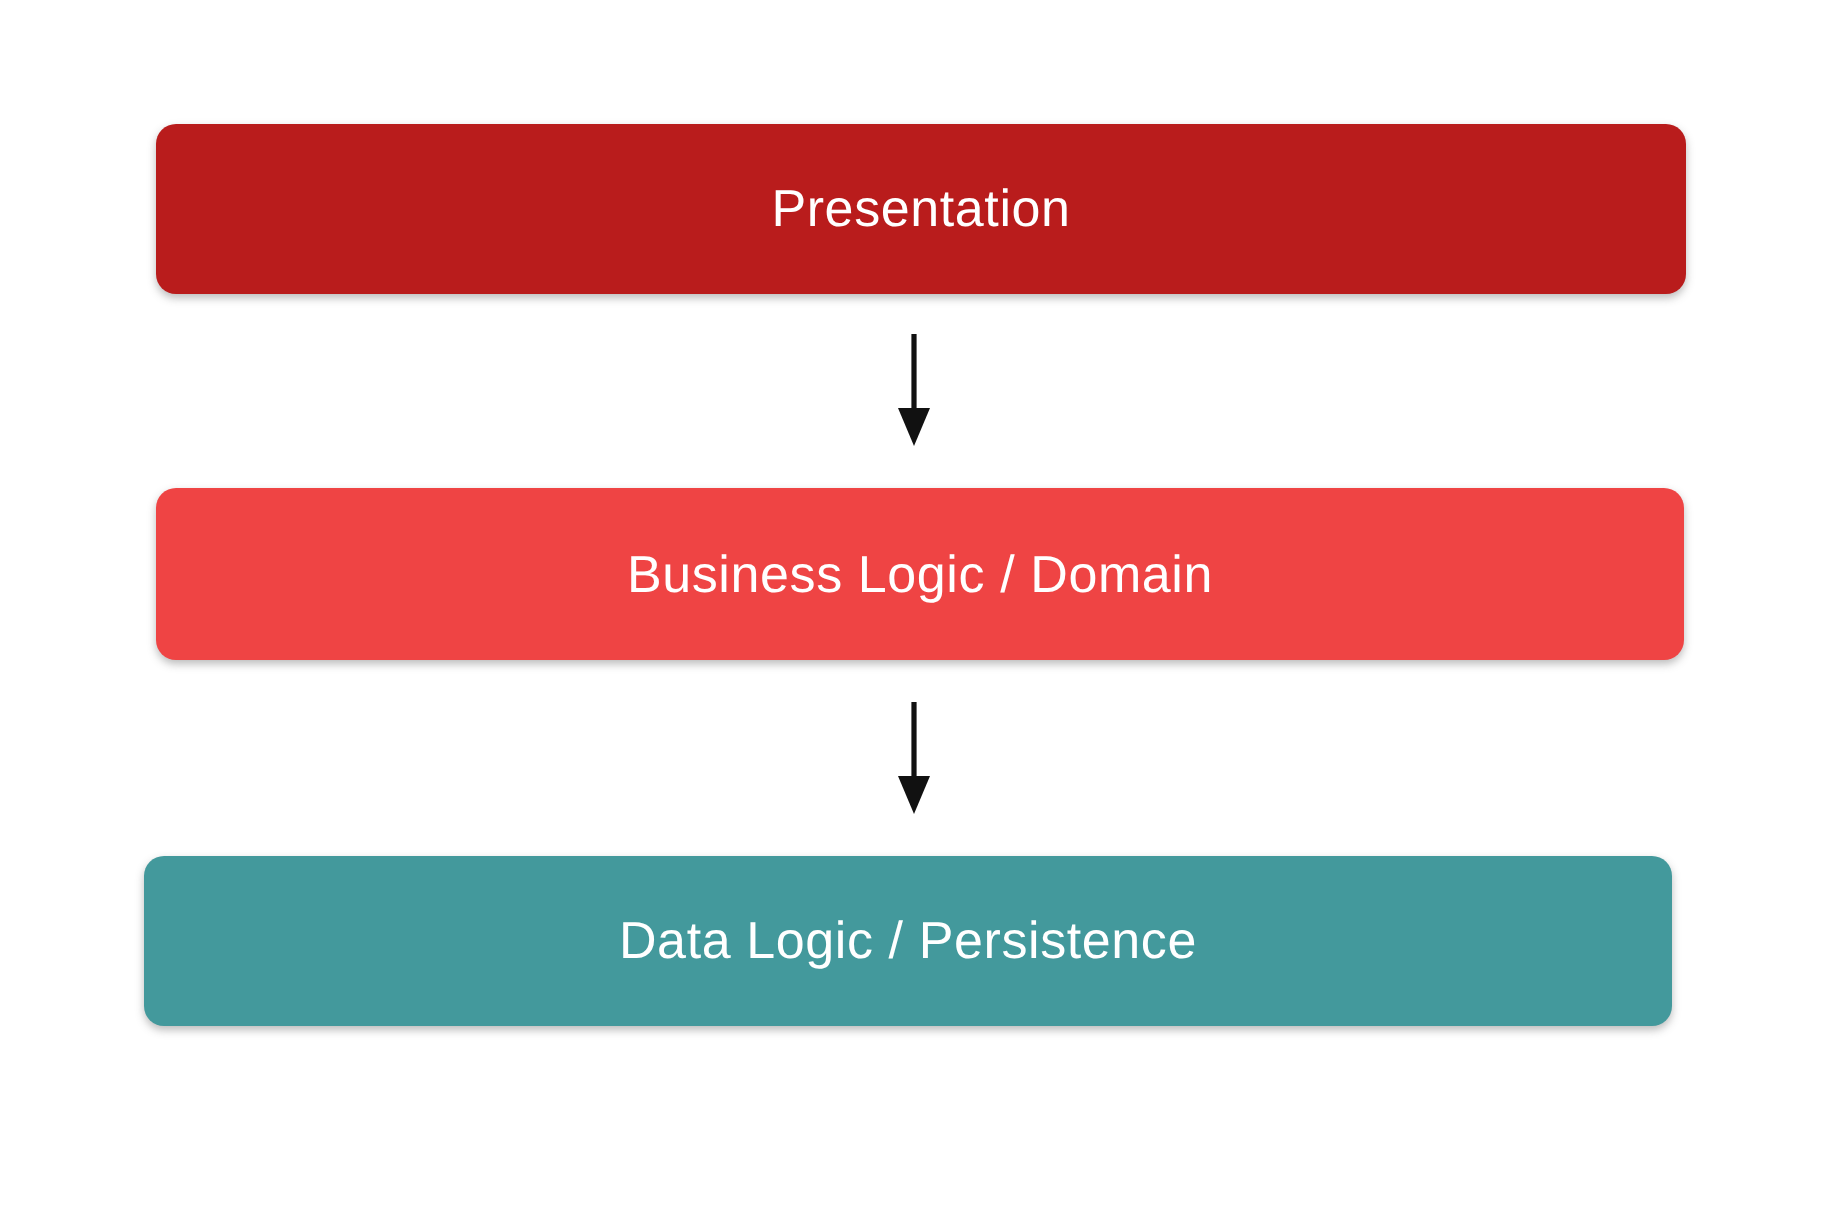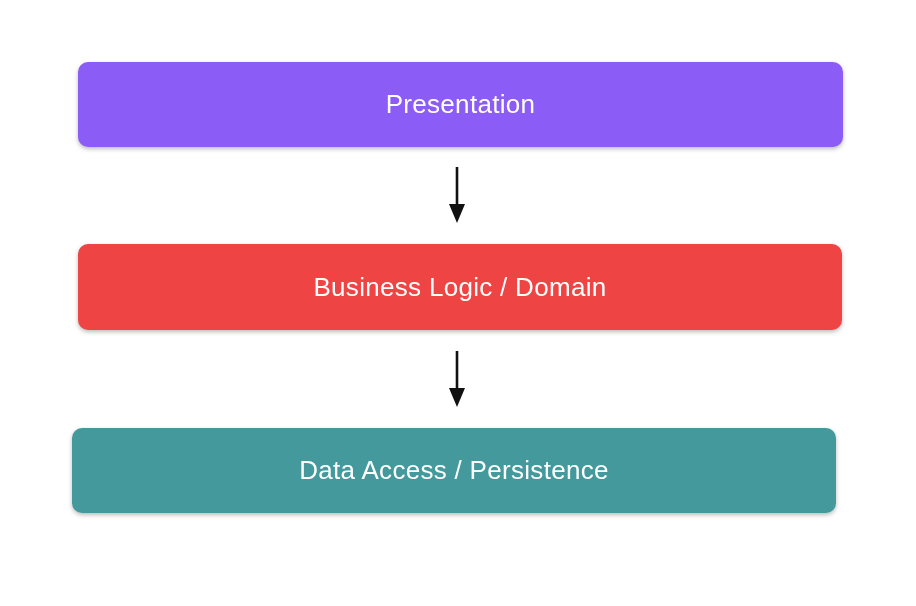--- a/index.html
+++ b/index.html
@@ -43,35 +43,35 @@
     height: 58px;
   }
   .arrow-1 { left: 442px; top: 166px; }
   .arrow-2 { left: 442px; top: 350px; }
 </style>
 </head>
 <body>
 
 <div class="canvas">
 
-  <div class="layer-box box-1" style="background-color: #8b5cf6;">
+  <div class="layer-box box-1" style="background-color: #b91c1c;">
     <span class="layer-label">Presentation</span>
   </div>
 
   <svg class="arrow arrow-1" viewBox="0 0 30 58" style="color: rgb(17, 17, 17);">
     <line x1="15" y1="1" x2="15" y2="40" stroke="currentColor" stroke-width="2.6"></line>
     <polygon points="15,57 7,38 23,38" fill="currentColor"></polygon>
   </svg>
 
   <div class="layer-box box-2" style="background-color: #ef4444;">
     <span class="layer-label">Business Logic / Domain</span>
   </div>
 
   <svg class="arrow arrow-2" viewBox="0 0 30 58" style="color: rgb(17, 17, 17);">
     <line x1="15" y1="1" x2="15" y2="40" stroke="currentColor" stroke-width="2.6"></line>
     <polygon points="15,57 7,38 23,38" fill="currentColor"></polygon>
   </svg>
 
   <div class="layer-box box-3" style="background-color: rgb(67, 153, 156);">
-    <span class="layer-label">Data Access / Persistence</span>
+    <span class="layer-label">Data Logic / Persistence</span>
   </div>
 
 </div>
 
 </body></html>

